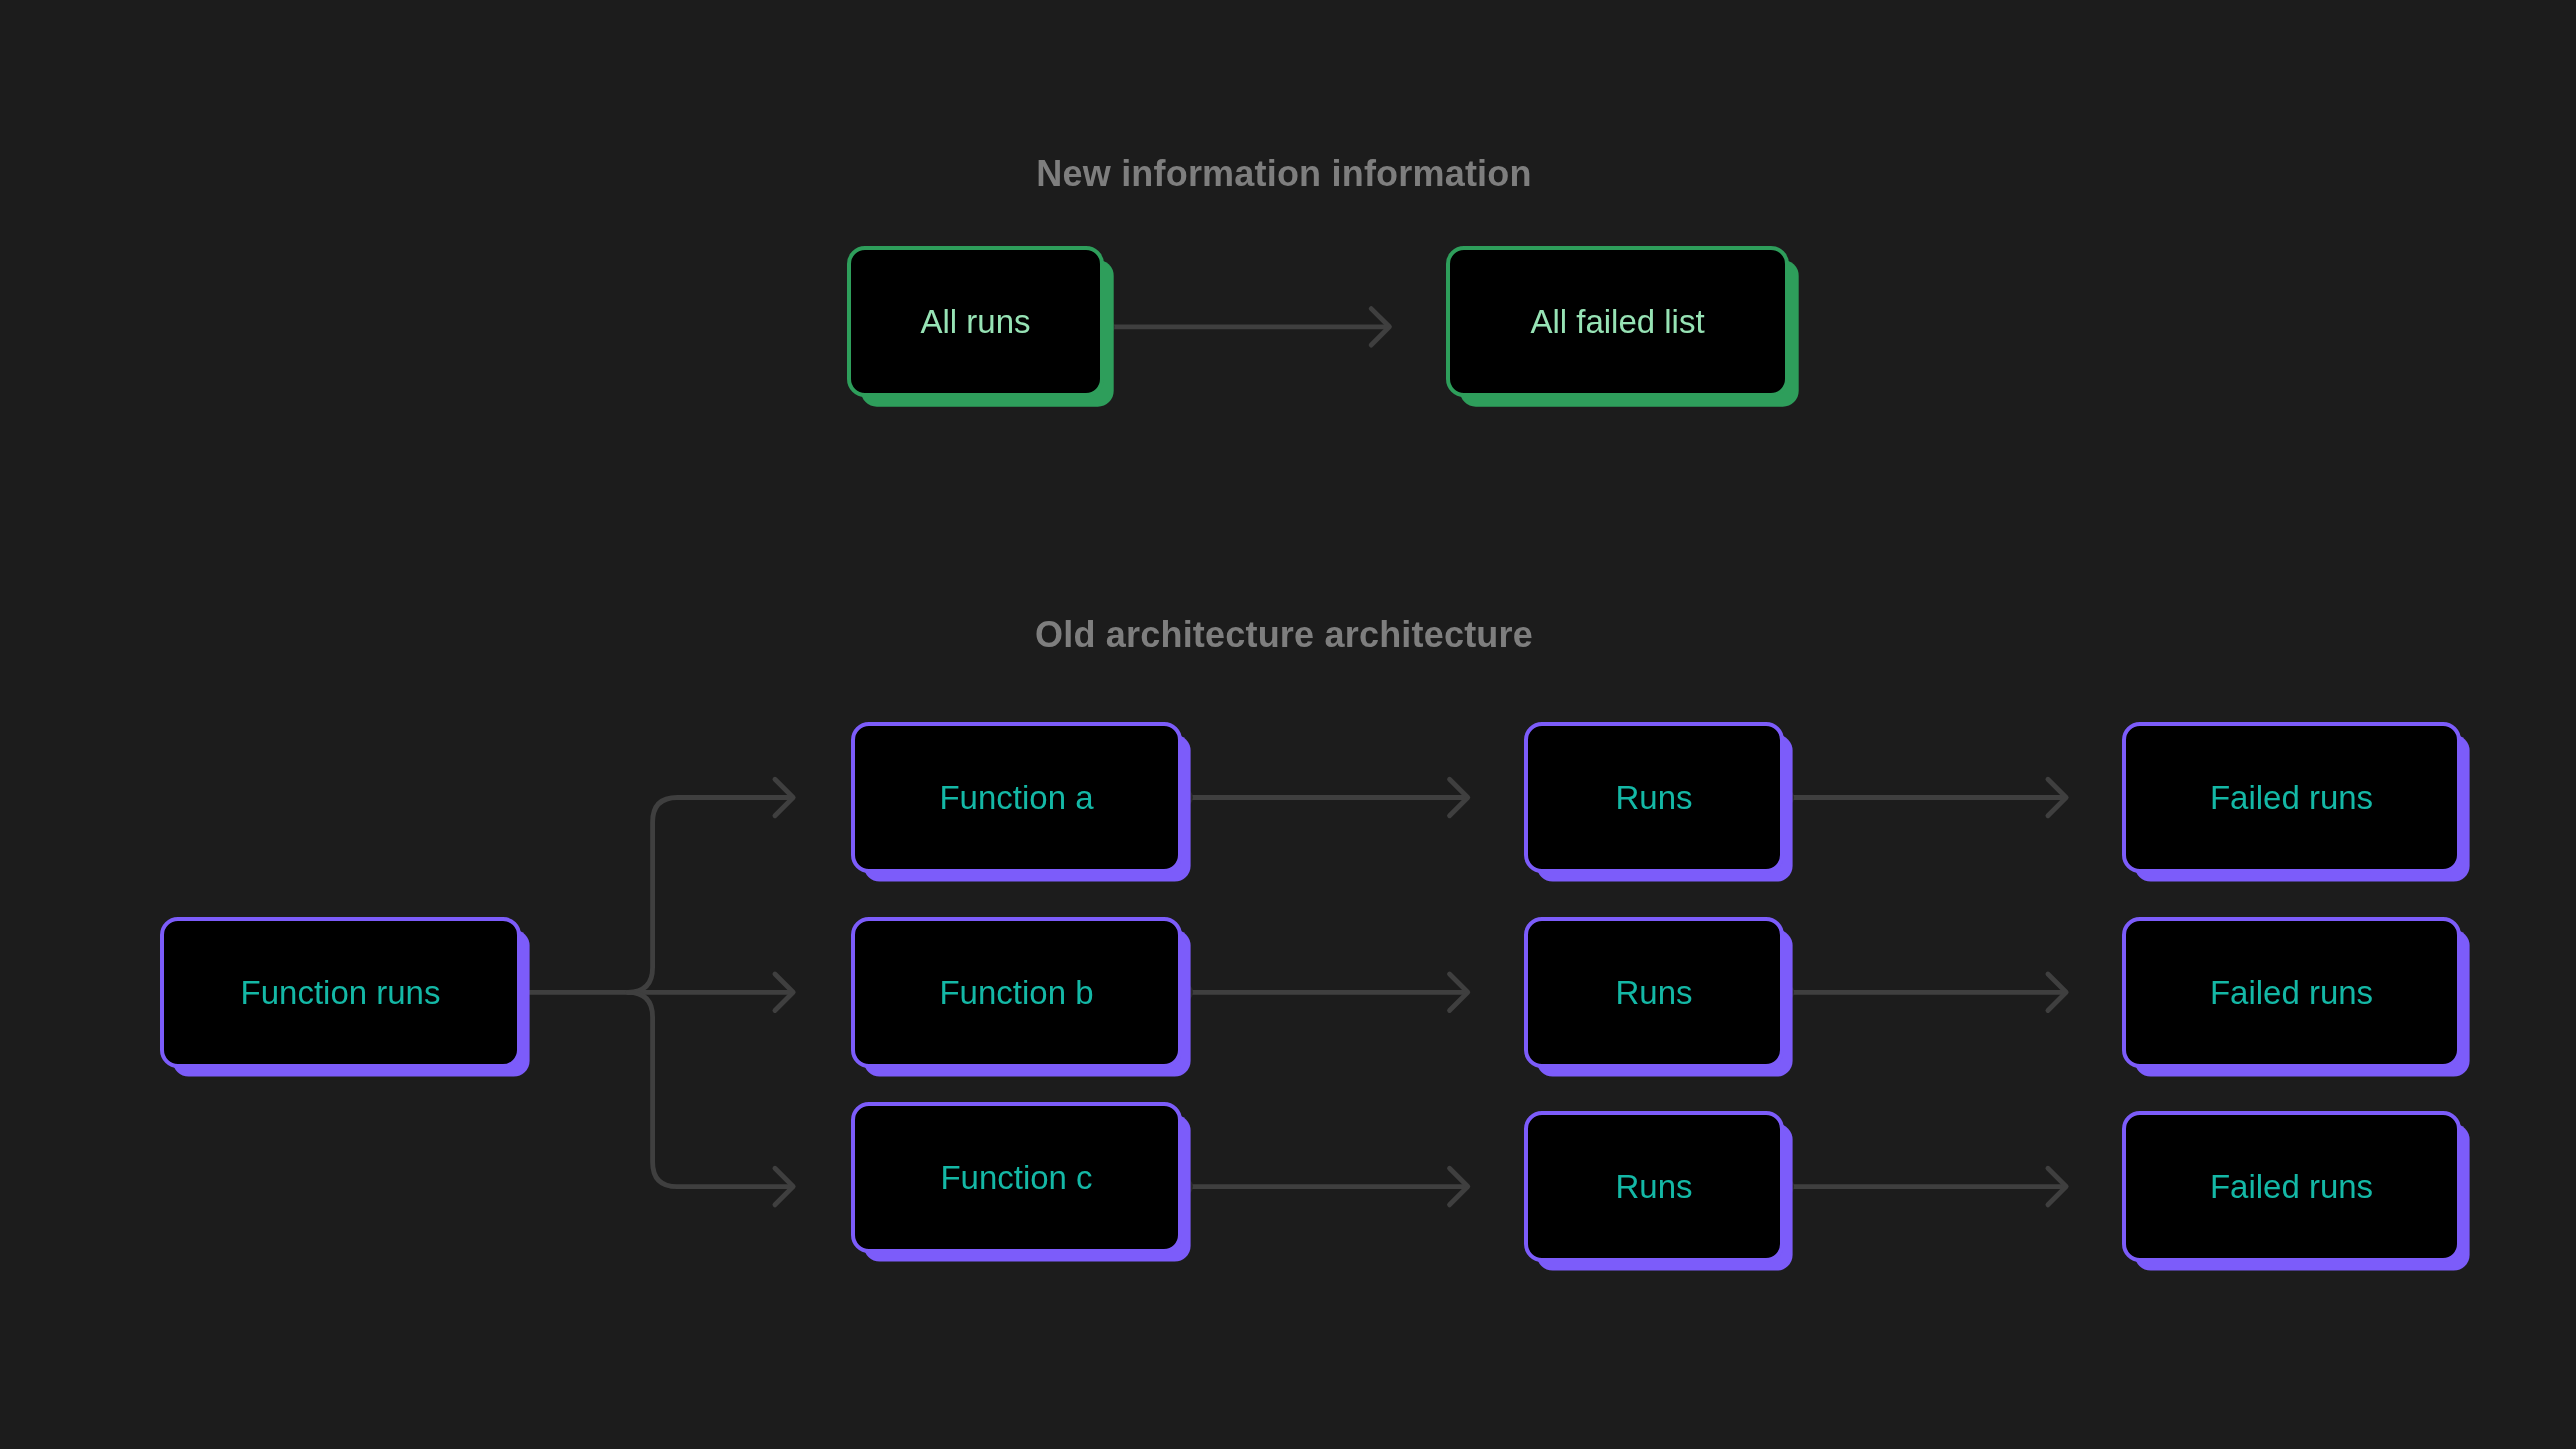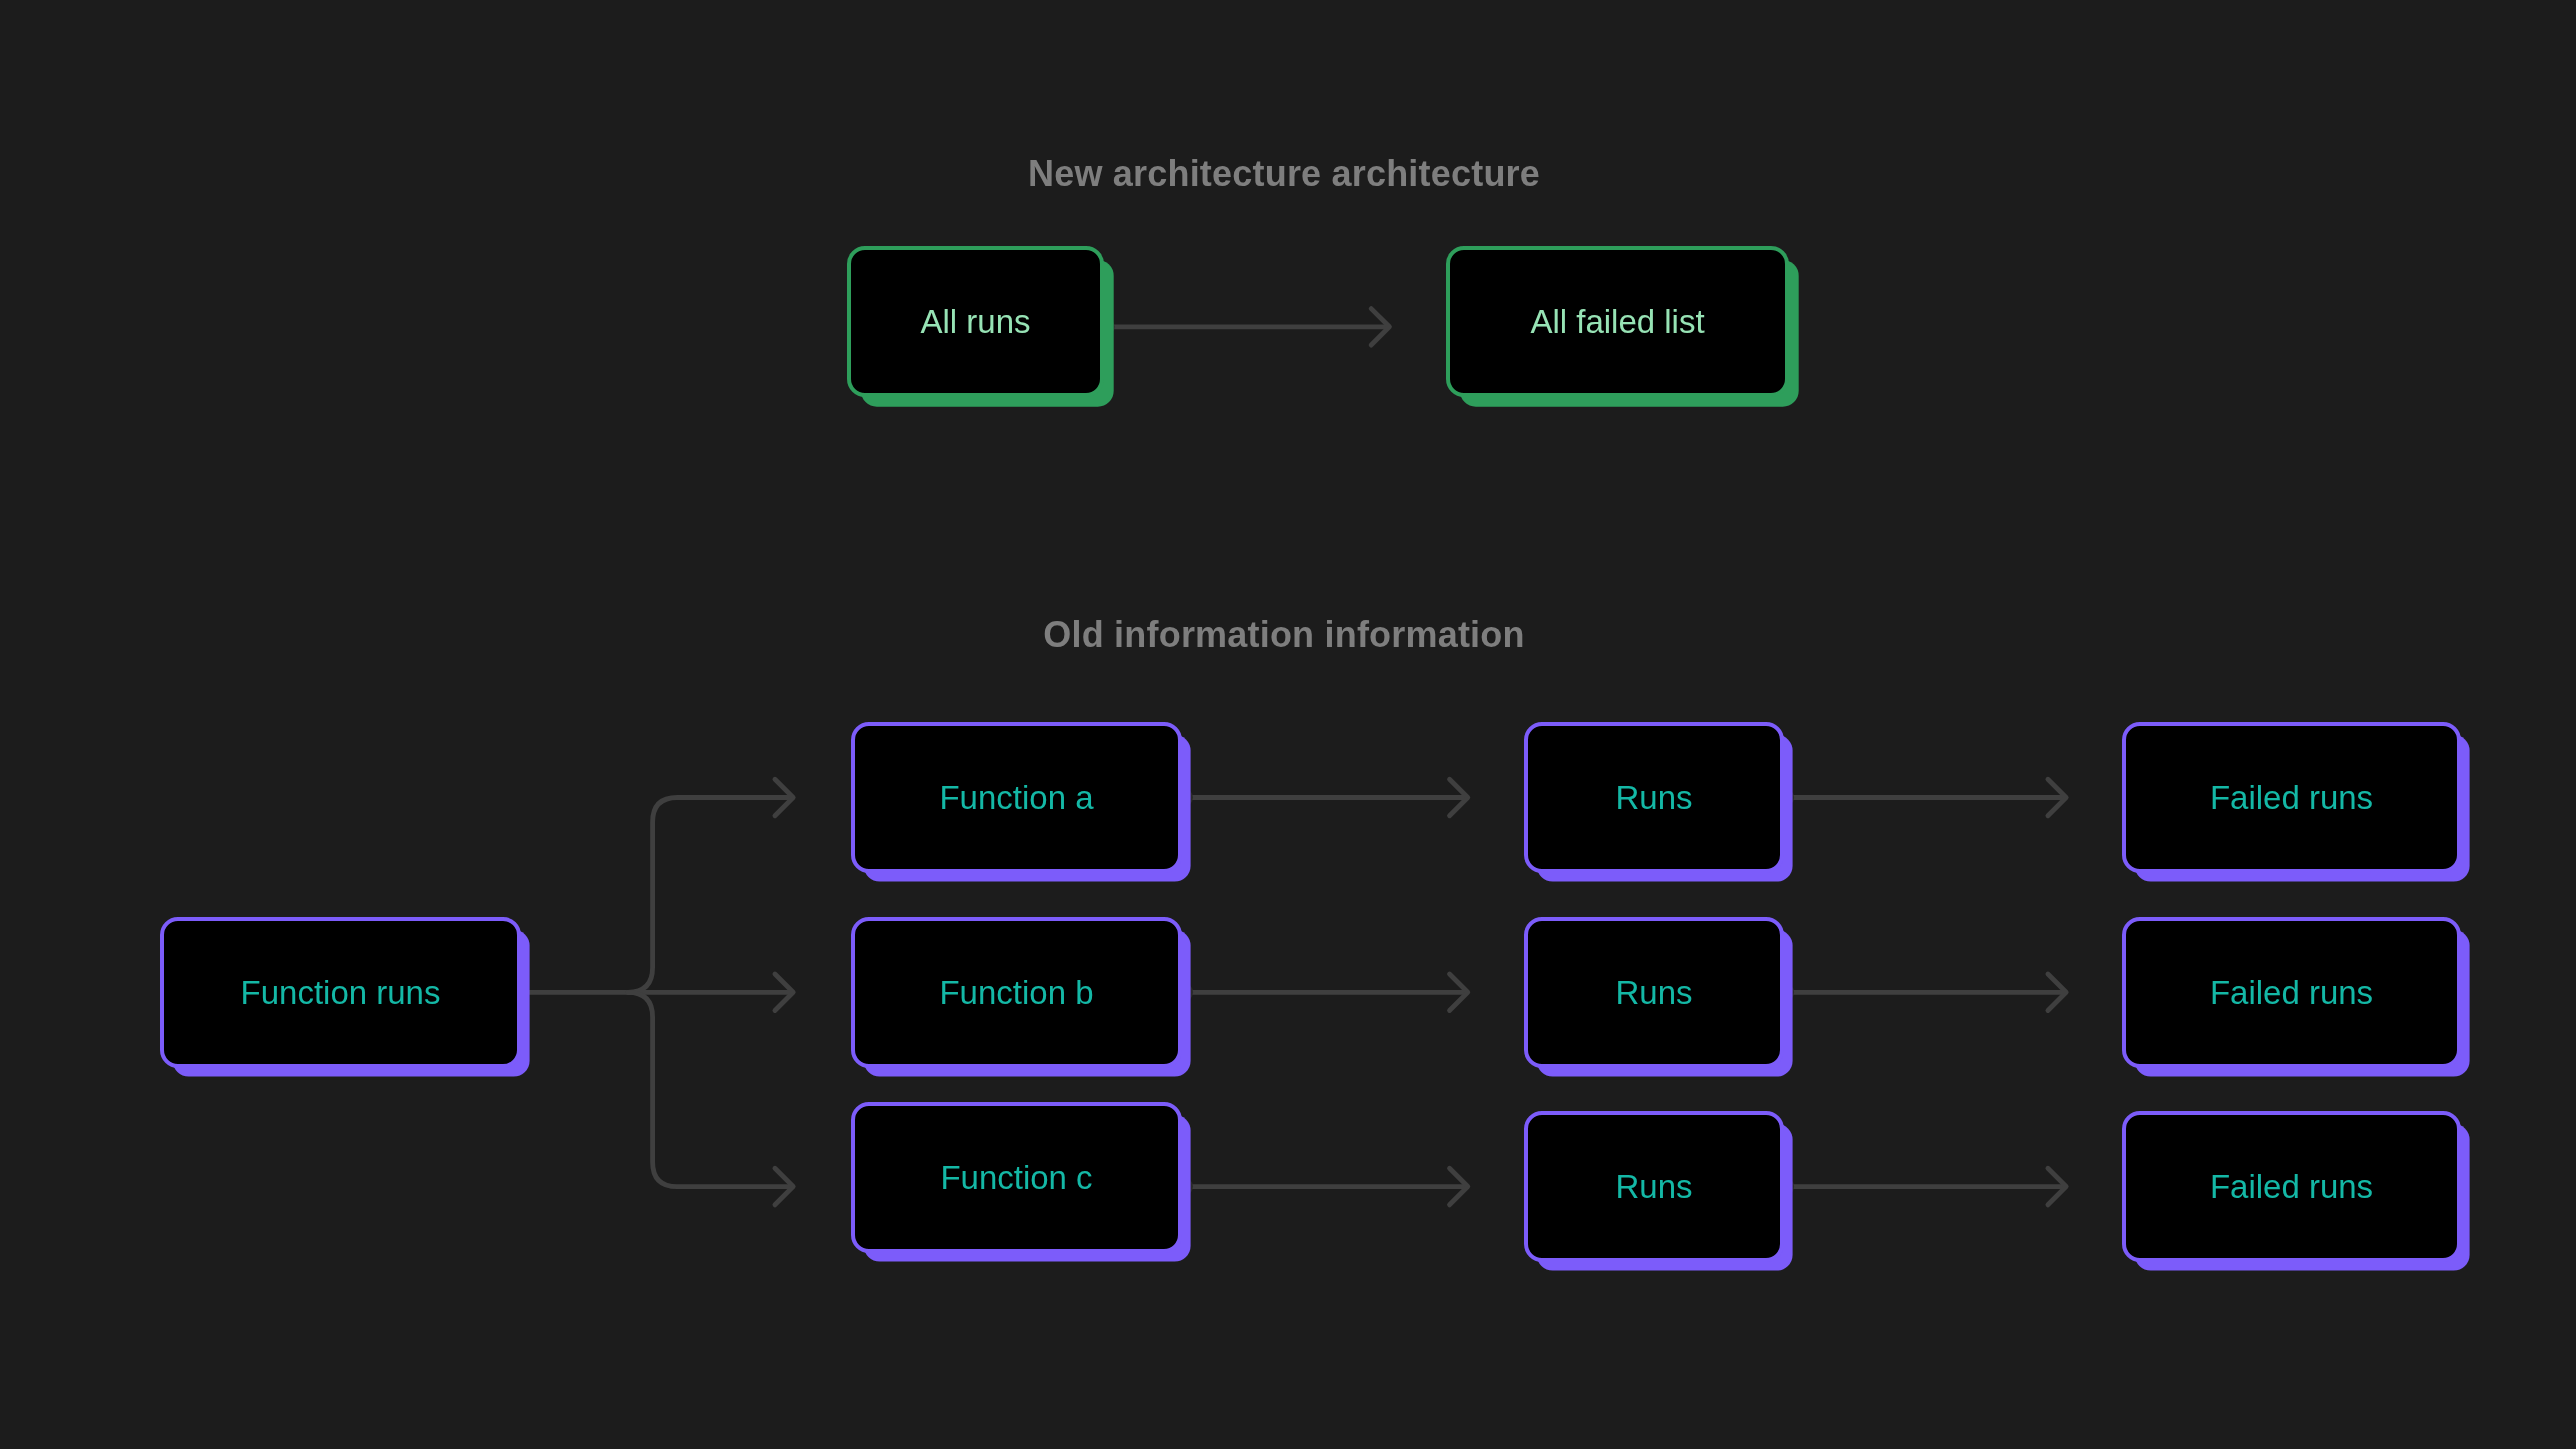--- a/index.html
+++ b/index.html
@@ -54,23 +54,23 @@
   .node.purple .node-label{color:#14b8a6;}
 
   
   #wires{position:absolute;left:0;top:0;width:2576px;height:1449px;pointer-events:none;}
 </style>
 </head>
 <body>
 
 <div id="canvas">
 
-  <div class="section-title" id="title-new" style="left: 1284px; top: 153px;">New architecture architecture</div>
+  <div class="section-title" id="title-new" style="left: 1284px; top: 153px;">New information information</div>
 
-  <div class="section-title" id="title-old" style="left: 1284px; top: 614px;">Old information information</div>
+  <div class="section-title" id="title-old" style="left: 1284px; top: 614px;">Old architecture architecture</div>
 
   <svg id="wires" viewBox="0 0 4800 2700" width="2576" height="1449">
       <line x1="2059" y1="609" x2="2583" y2="609" stroke="#3f3f3f" stroke-width="9" stroke-linecap="round"></line>
       <g>
         <circle cx="2059" cy="609" r="18" fill="#2b2b2b"></circle>
         <circle cx="2059" cy="609" r="11" fill="#ffffff"></circle>
       </g>
       <path d="M 2555 575 L 2589 609 L 2555 643" fill="none" stroke="#3f3f3f" stroke-width="9" stroke-linecap="round" stroke-linejoin="round"></path>
       <line x1="2205" y1="1486" x2="2729" y2="1486" stroke="#3f3f3f" stroke-width="9" stroke-linecap="round"></line>
       <g>

